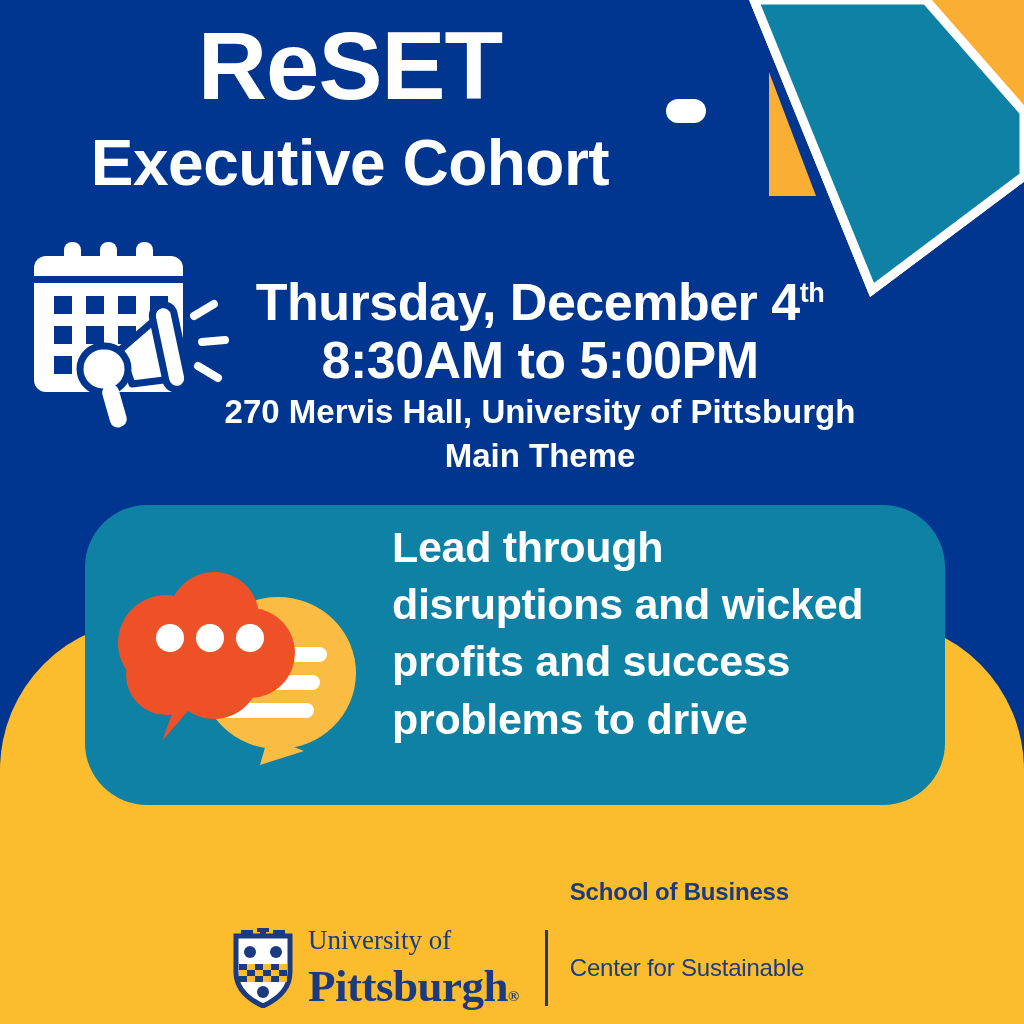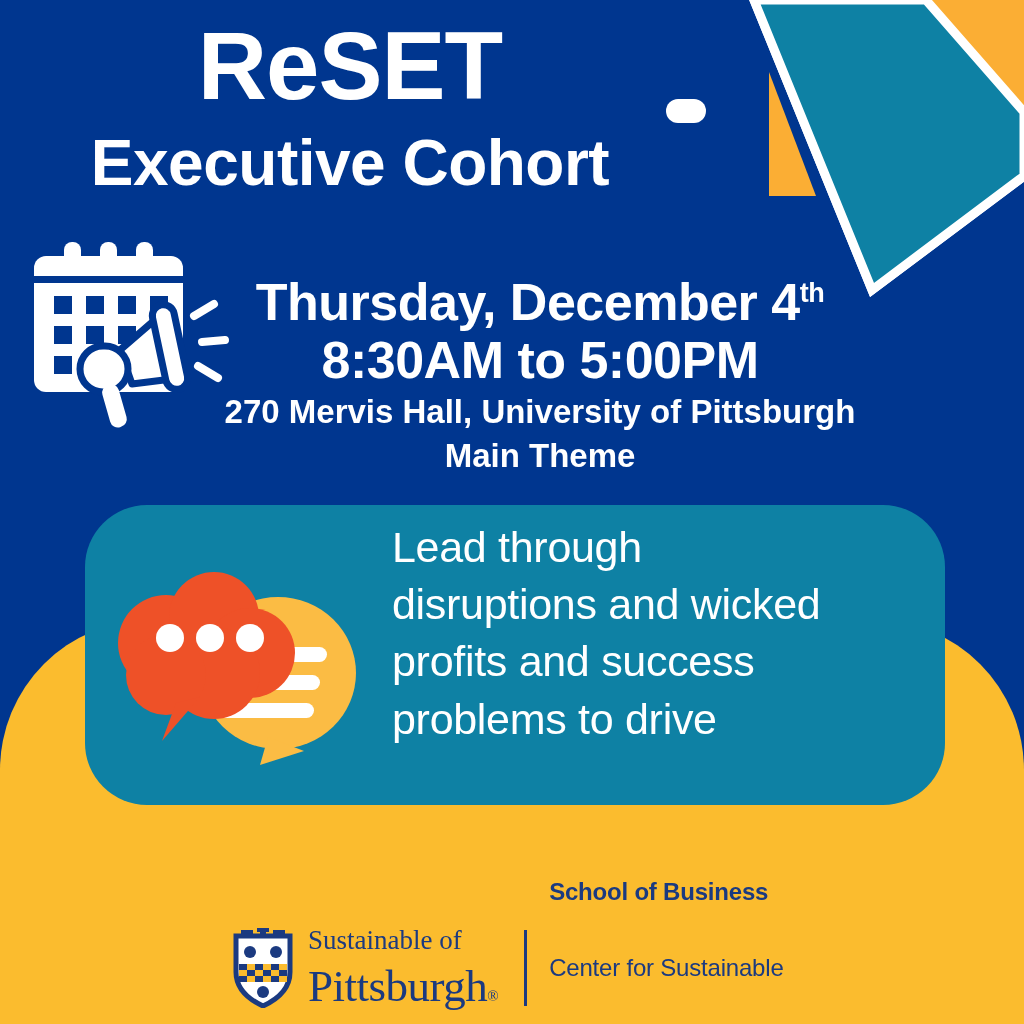--- a/index.html
+++ b/index.html
@@ -139,21 +139,21 @@
     color: #ffffff;
   }
   .theme-heading {
     font-size: 43px;
     font-weight: bold;
     line-height: 1.33;
     letter-spacing: -0.3px;
   }
   .theme-body {
     font-size: 43px;
-    font-weight: normal;
+    font-weight: bold;
     line-height: 1.33;
     letter-spacing: -0.3px;
   }
 
   
   .logo-lockup {
     position: absolute;
     left: 232px;
     top: 925px;
     display: flex;
@@ -169,21 +169,21 @@
     line-height: 1;
   }
   .wordmark-top {
     font-family: "Liberation Serif", serif;
     font-size: 27px;
     letter-spacing: 0px;
   }
   .wordmark-bottom {
     font-family: "Liberation Serif", serif;
     font-size: 45px;
-    font-weight: normal;
+    font-weight: bold;
     letter-spacing: -0.5px;
     margin-top: 10px;
     white-space: nowrap;
   }
   .wordmark-bottom .reg {
     font-size: 15px;
     vertical-align: baseline;
   }
 
   .divider {
@@ -343,21 +343,21 @@
             <rect x="7" y="48" width="8" height="6"></rect>
             <rect x="23" y="48" width="8" height="6"></rect>
             <rect x="39" y="48" width="8" height="6"></rect>
           </g>
         </g>
         <circle cx="31" cy="64" r="6" fill="#1B3A80"></circle>
       </svg>
     </div>
 
     <div class="wordmark">
-      <div class="wordmark-top">Sustainable of</div>
+      <div class="wordmark-top">University of</div>
       <div class="wordmark-bottom"><span>Pittsburgh</span><span class="reg">®</span></div>
     </div>
 
     <div class="divider"></div>
 
     <div class="unit">
       <div class="unit-top">School of Business</div>
       <div class="unit-rest">Center for Sustainable</div>
       <div class="unit-rest">Business</div>
     </div>

